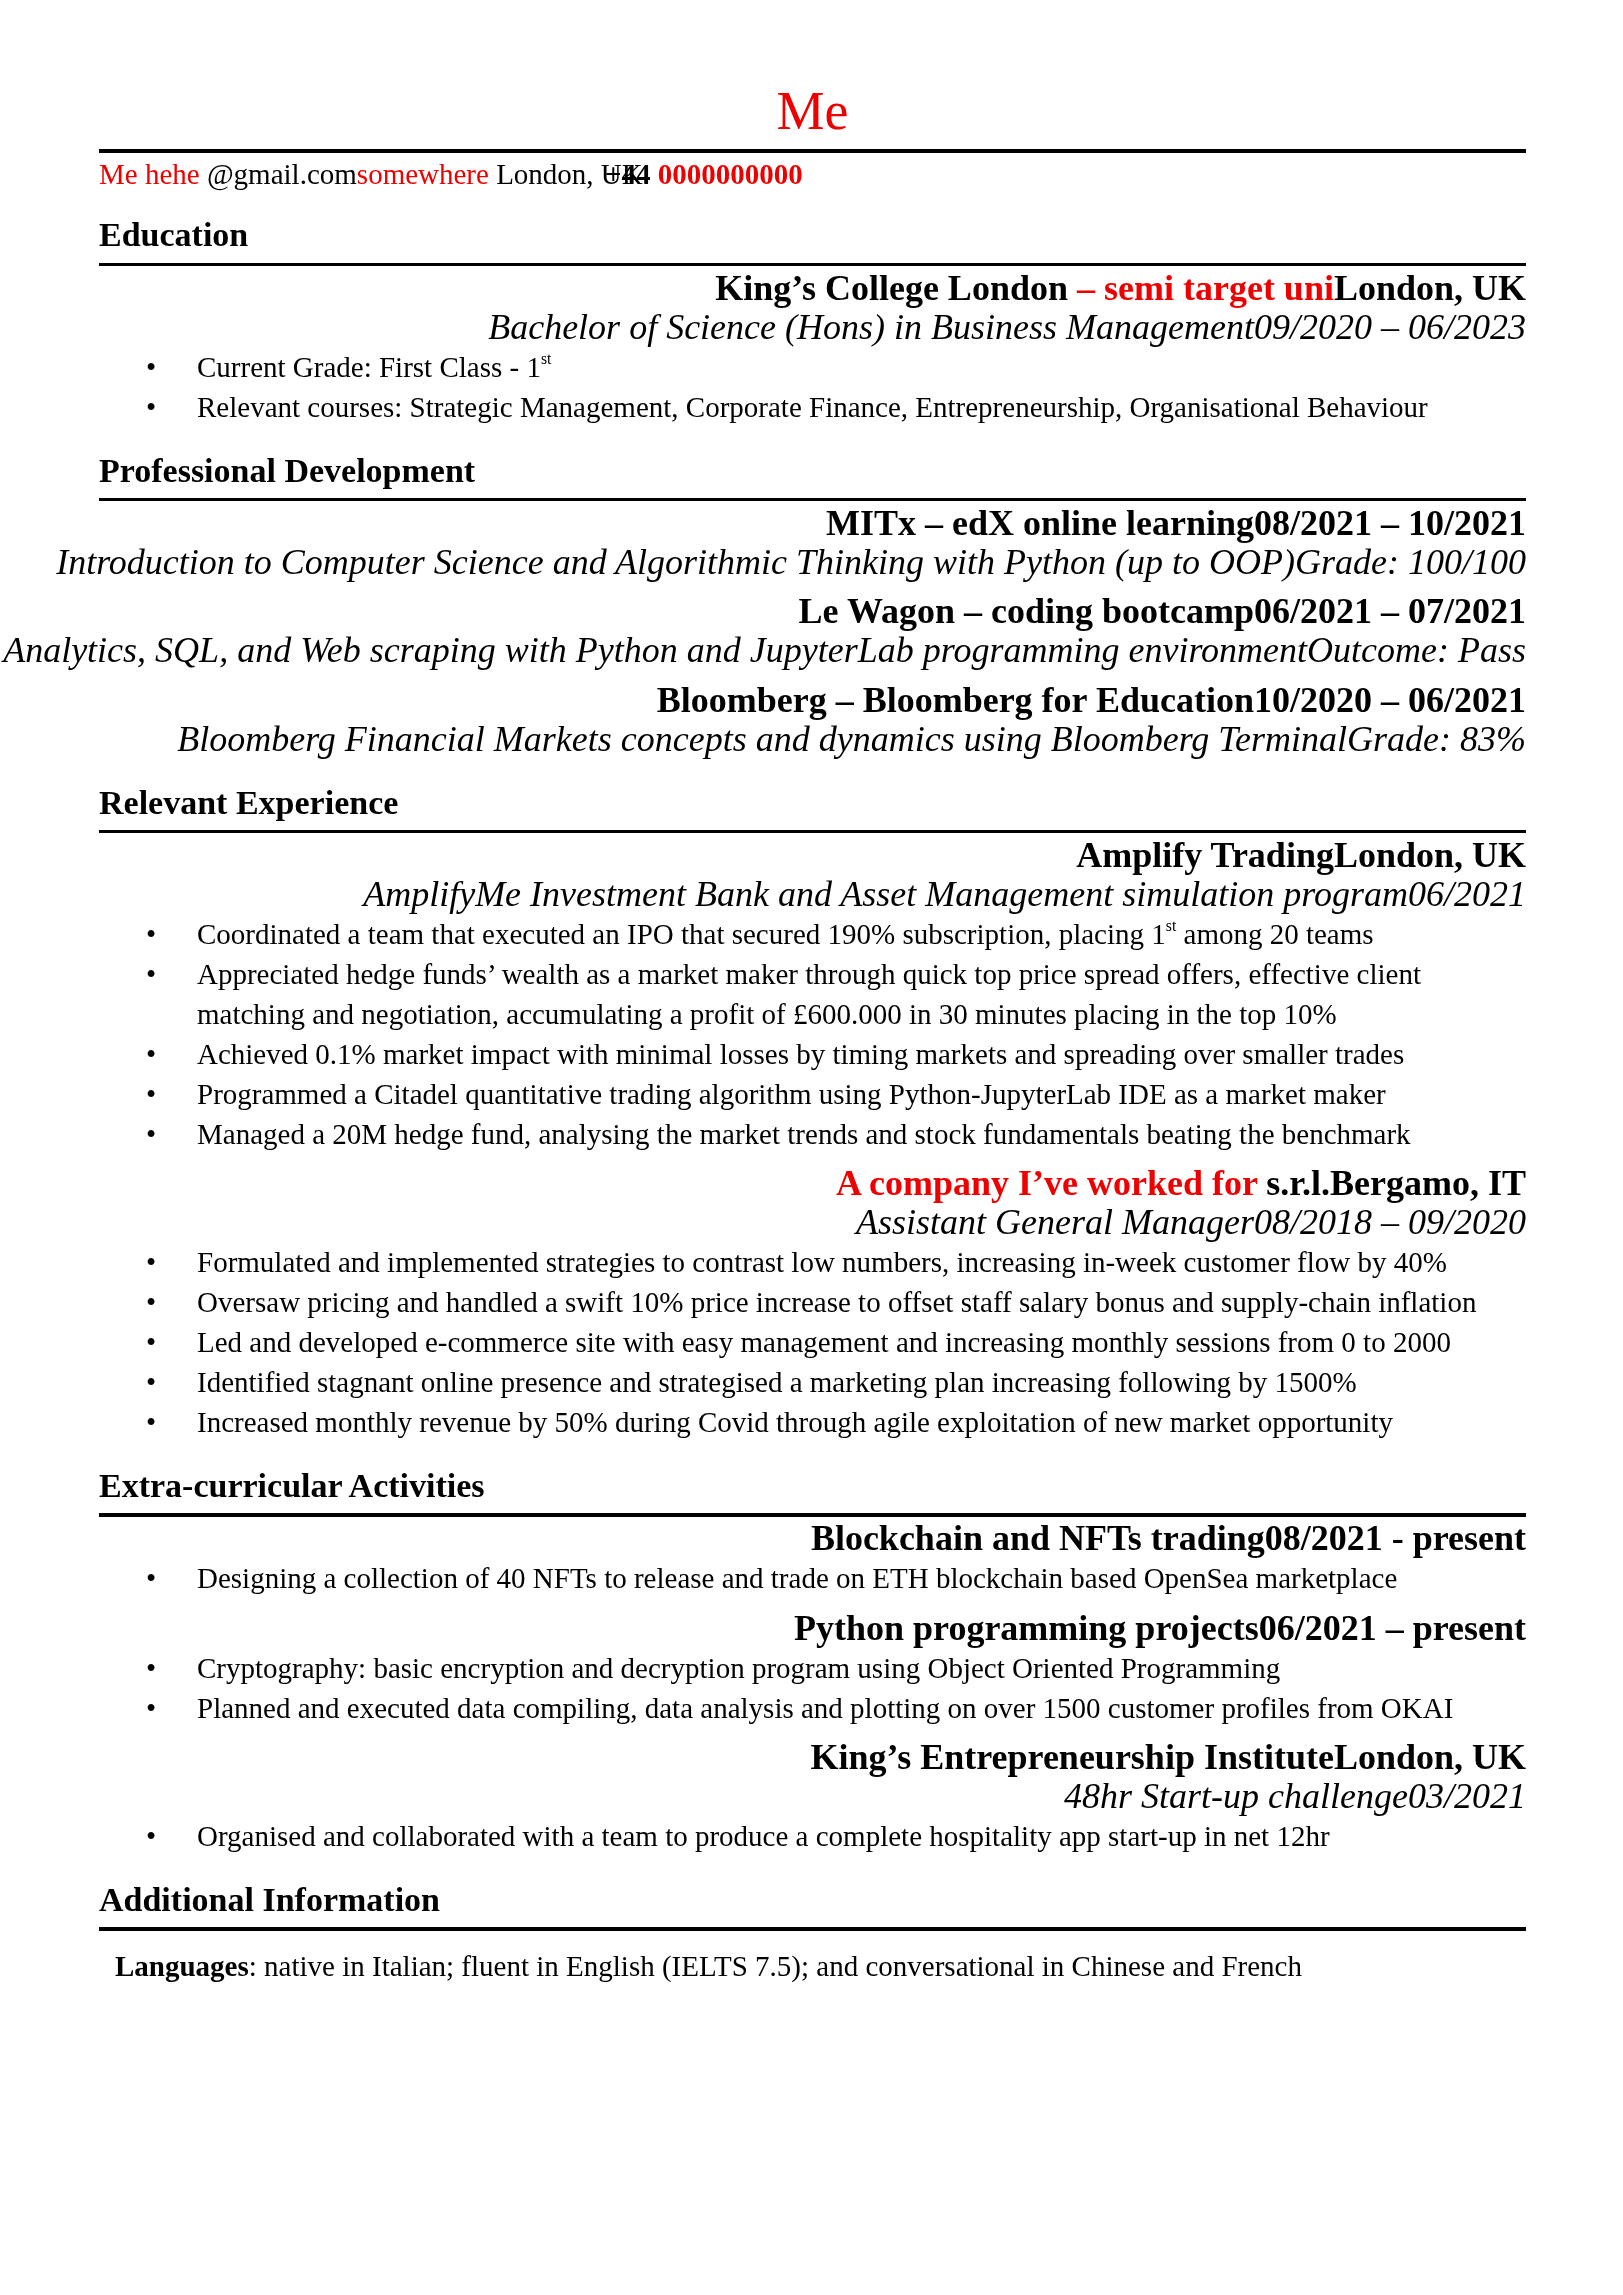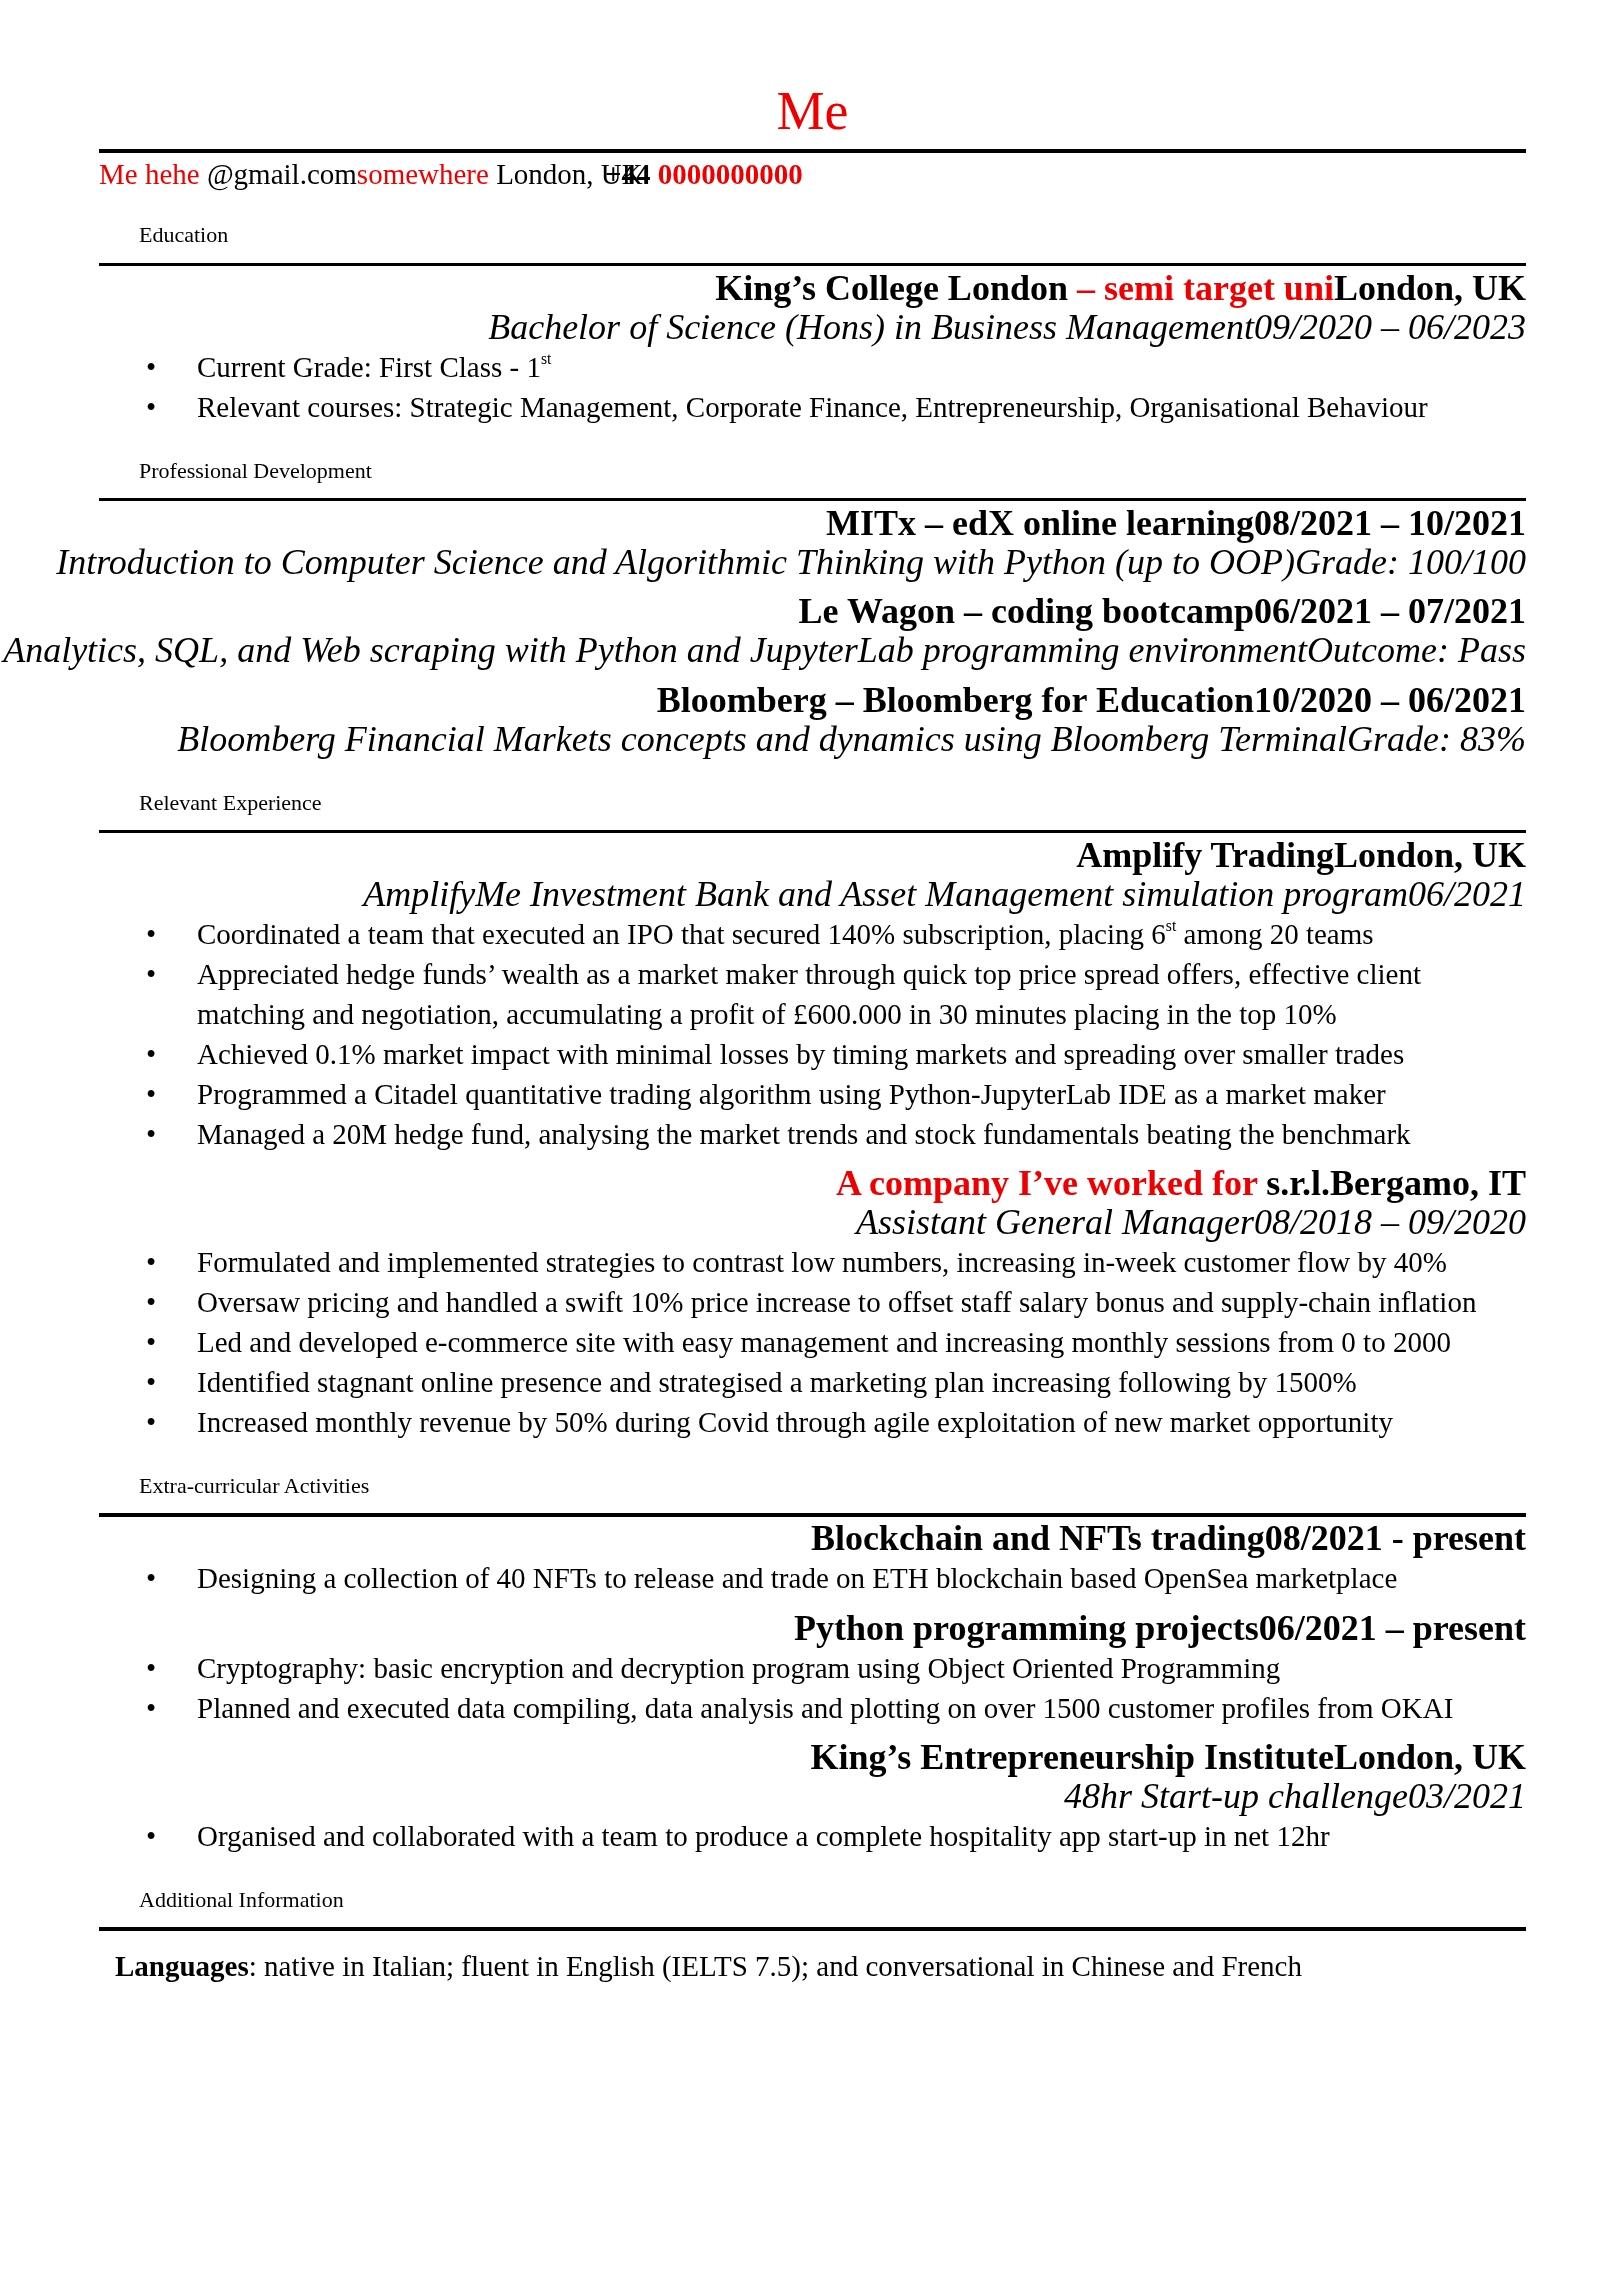--- a/index.html
+++ b/index.html
@@ -5,21 +5,21 @@
     html, body { margin: 0; padding: 0; background: #ffffff; }
     body { width: 1623px; height: 2295px; position: relative; overflow: hidden;
       font-family: "Liberation Serif", "DejaVu Serif", serif; color: #000; }
     .page { position: absolute; left: 99px; top: 0; width: 1427px; }
     .red { color: #ee0000; }
     .name { text-align: center; font-size: 54px; line-height: 1; padding-top: 84px; height: 65px; }
     .rule-top { height: 3.9px; background: #000; margin-top: 0px; }
     .contact { display: flex; justify-content: flex-start; font-size: 29px; line-height: 39px; margin-top: 2.6px; }
     .contact .c-mid { position: absolute; left: 506px; font-weight: bold; }
     .section { }
-    .sec-title { font-weight: normal; font-size: 22px; line-height: 37px; margin-left: 40px; }
+    .sec-title { font-weight: bold; font-size: 34px; line-height: 37px; }
     .sec-rule { height: 3.3px; background: #000; margin-top: 9.2px; margin-bottom: 2.6px; }
     .row { display: flex; justify-content: flex-end; align-items: baseline; font-size: 36px; line-height: 39px; white-space: nowrap; }
     .b { font-weight: bold; }
     .i { font-style: italic; }
     ul.bl { list-style: none; margin: 0; padding: 0; }
     ul.bl li { position: relative; padding-left: 98px; font-size: 29px; line-height: 40px; }
     ul.bl li .dot { position: absolute; left: 47px; top: 0; }
     sup { font-size: 15.7px; line-height: 0; vertical-align: 13px; }
     .info p { margin: 16px; font-size: 29px; line-height: 39px; }
     .gap-s { height: 10.5px; }
@@ -99,21 +99,21 @@
 
     <div class="row b">
       <span>Amplify Trading</span>
       <span>London, UK</span>
     </div>
     <div class="row i">
       <span>AmplifyMe Investment Bank and Asset Management simulation program</span>
       <span>06/2021</span>
     </div>
     <ul class="bl">
-      <li><span class="dot">•</span><span>Coordinated a team that executed an IPO that secured 140% subscription, placing 6</span><sup>st</sup><span> among 20 teams</span></li>
+      <li><span class="dot">•</span><span>Coordinated a team that executed an IPO that secured 190% subscription, placing 1</span><sup>st</sup><span> among 20 teams</span></li>
       <li><span class="dot">•</span><span>Appreciated hedge funds’ wealth as a market maker through quick top price spread offers, effective client matching and negotiation, accumulating a profit of £600.000 in 30 minutes placing in the top 10%</span></li>
       <li><span class="dot">•</span><span>Achieved 0.1% market impact with minimal losses by timing markets and spreading over smaller trades</span></li>
       <li><span class="dot">•</span><span>Programmed a Citadel quantitative trading algorithm using Python-JupyterLab IDE as a market maker</span></li>
       <li><span class="dot">•</span><span>Managed a 20M hedge fund, analysing the market trends and stock fundamentals beating the benchmark</span></li>
     </ul>
 
     <div class="gap-s"></div>
 
     <div class="row b">
       <span><span class="red">A company I’ve worked for</span><span> s.r.l.</span></span>

